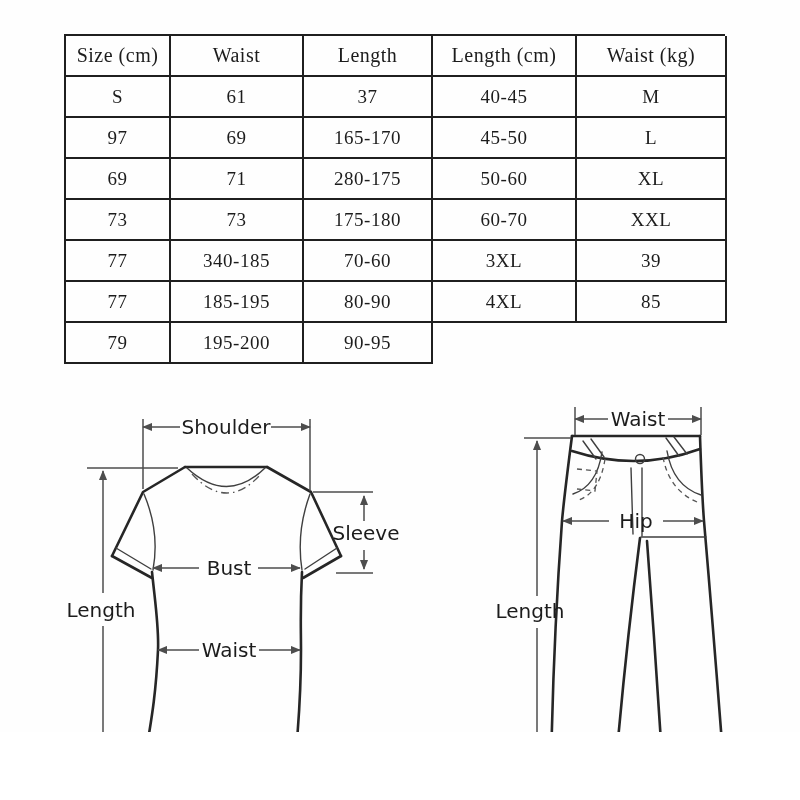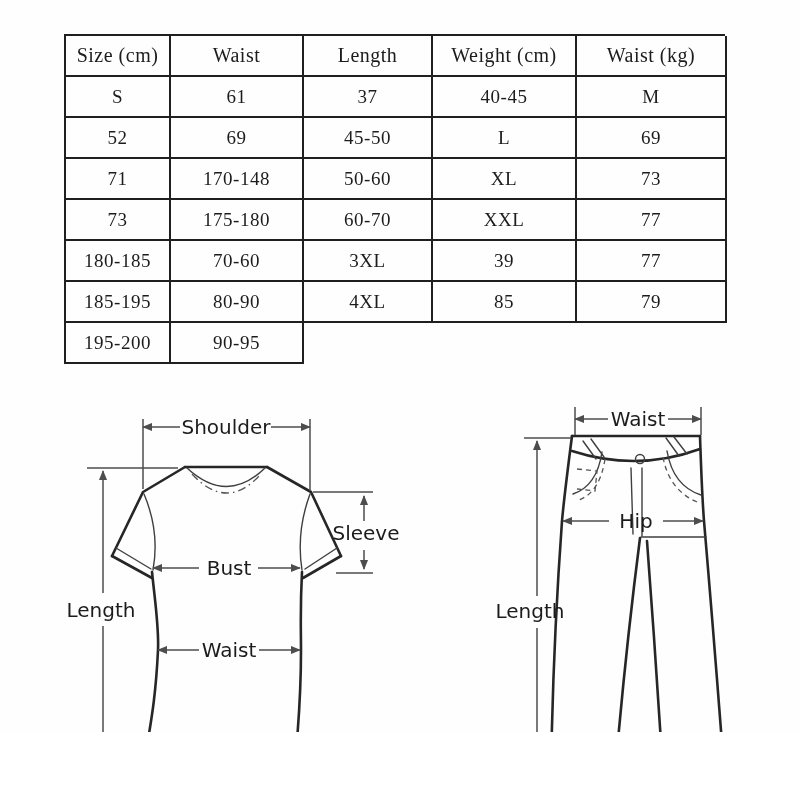--- a/index.html
+++ b/index.html
@@ -49,48 +49,49 @@
 </style>
 </head>
 <body>
 
 <div class="stage">
 
   <div class="size-table">
     <div class="cell head">Size (cm)</div>
     <div class="cell head">Waist</div>
     <div class="cell head">Length</div>
-    <div class="cell head">Weight (cm)</div>
+    <div class="cell head">Length (cm)</div>
     <div class="cell head">Waist (kg)</div>
 
     <div class="cell">S</div>
     <div class="cell">61</div>
     <div class="cell">37</div>
     <div class="cell">40-45</div>
 
     <div class="cell">M</div>
-    <div class="cell">52</div>
+    <div class="cell">97</div>
     <div class="cell">69</div>
+    <div class="cell">165-170</div>
     <div class="cell">45-50</div>
 
     <div class="cell">L</div>
     <div class="cell">69</div>
     <div class="cell">71</div>
-    <div class="cell">170-148</div>
+    <div class="cell">280-175</div>
     <div class="cell">50-60</div>
 
     <div class="cell">XL</div>
     <div class="cell">73</div>
     <div class="cell">73</div>
     <div class="cell">175-180</div>
     <div class="cell">60-70</div>
 
     <div class="cell">XXL</div>
     <div class="cell">77</div>
-    <div class="cell">180-185</div>
+    <div class="cell">340-185</div>
     <div class="cell">70-60</div>
 
     <div class="cell">3XL</div>
     <div class="cell">39</div>
     <div class="cell">77</div>
     <div class="cell">185-195</div>
     <div class="cell">80-90</div>
 
     <div class="cell">4XL</div>
     <div class="cell">85</div>

